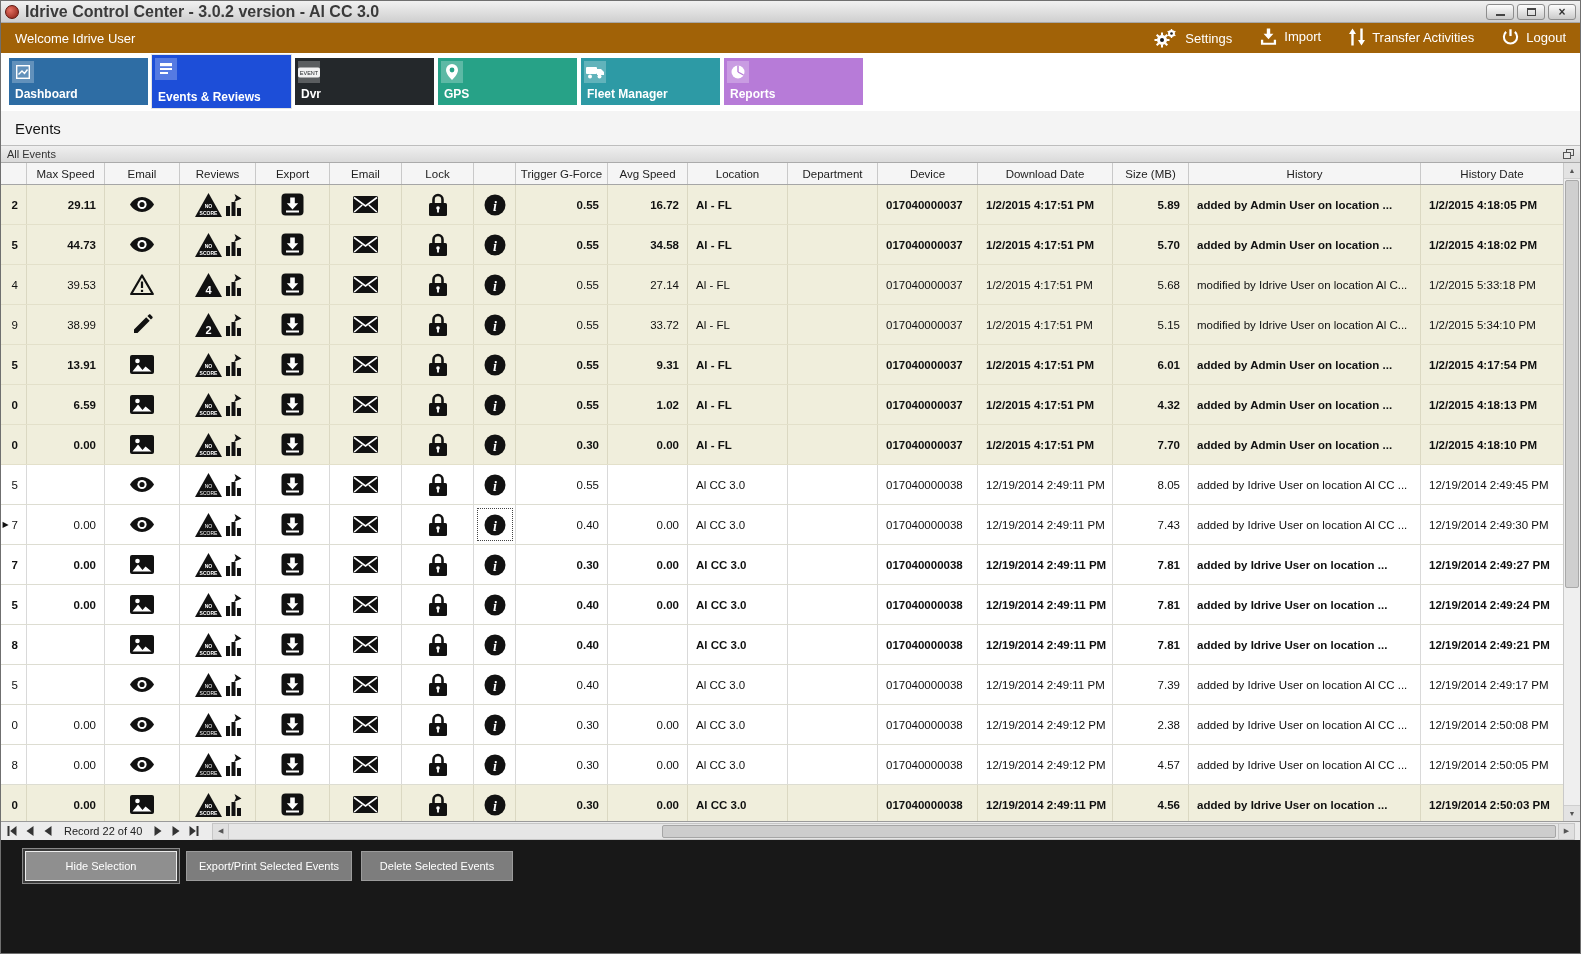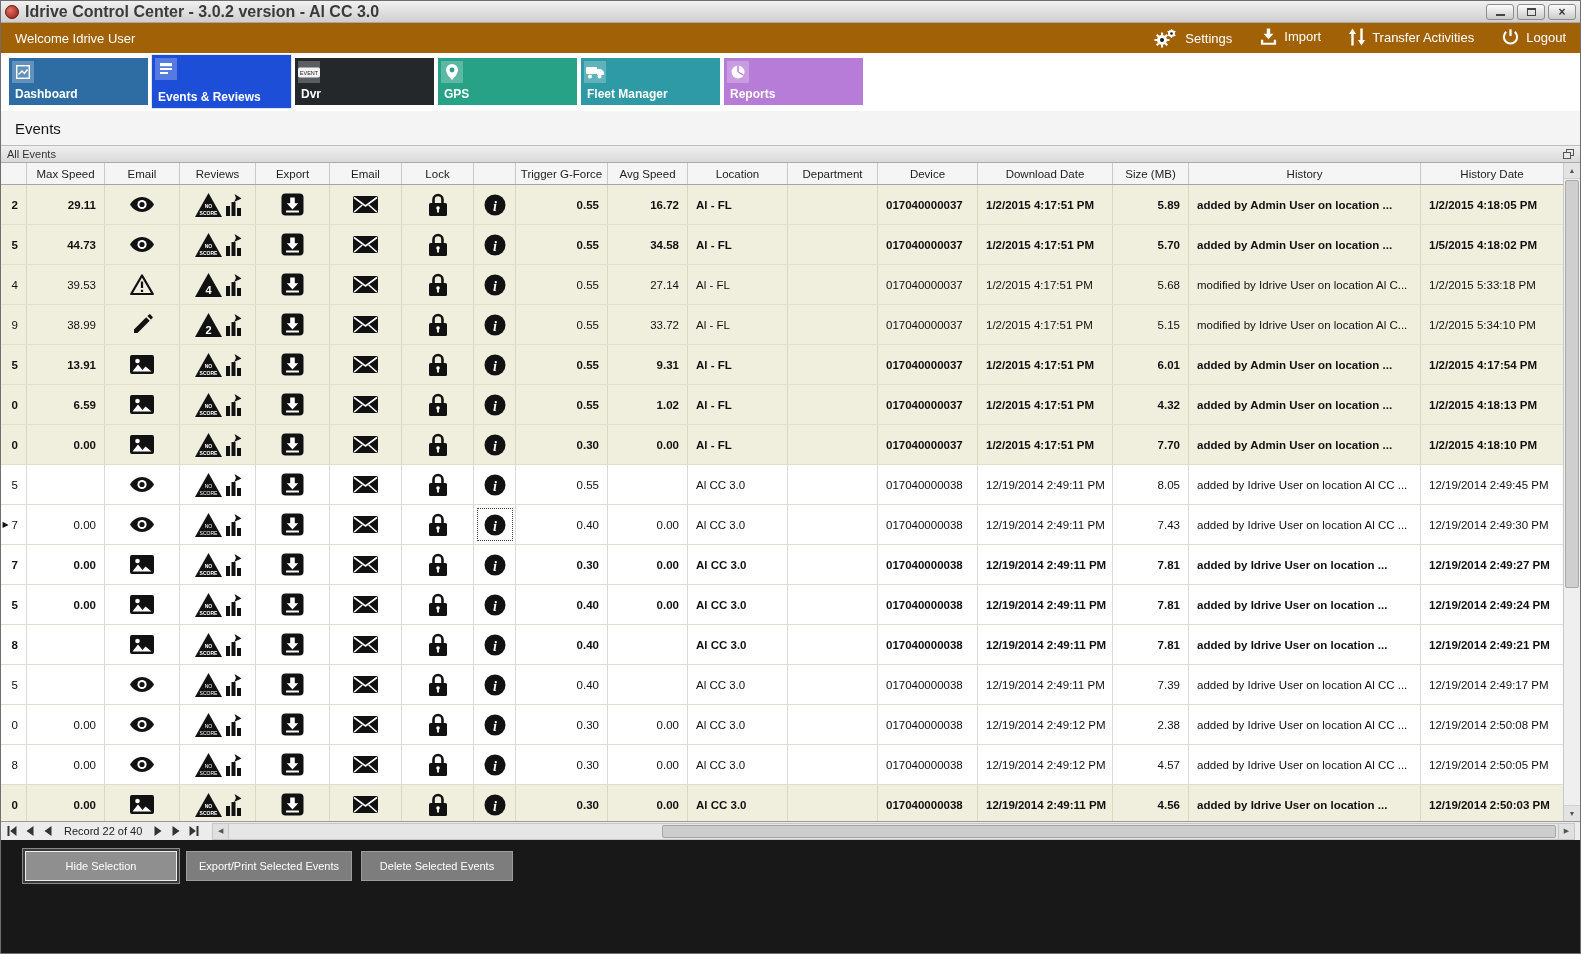--- a/index.html
+++ b/index.html
@@ -476,21 +476,21 @@
           <div class="g-cell w-dl al-l">
             <span>1/2/2015 4:17:51 PM</span>
           </div>
           <div class="g-cell w-size al-r">
             <span>5.70</span>
           </div>
           <div class="g-cell w-hist al-l">
             <span>added by Admin User on location ...</span>
           </div>
           <div class="g-cell w-hdate al-l">
-            <span>1/5/2015 4:18:02 PM</span>
+            <span>1/2/2015 4:18:02 PM</span>
           </div>
         </div>
         <div class="grid-row beige">
           <div class="g-cell w-edge al-r">
             <span>4</span>
           </div>
           <div class="g-cell w-max al-r">
             <span>39.53</span>
           </div>
           <div class="g-cell w-status al-c">

